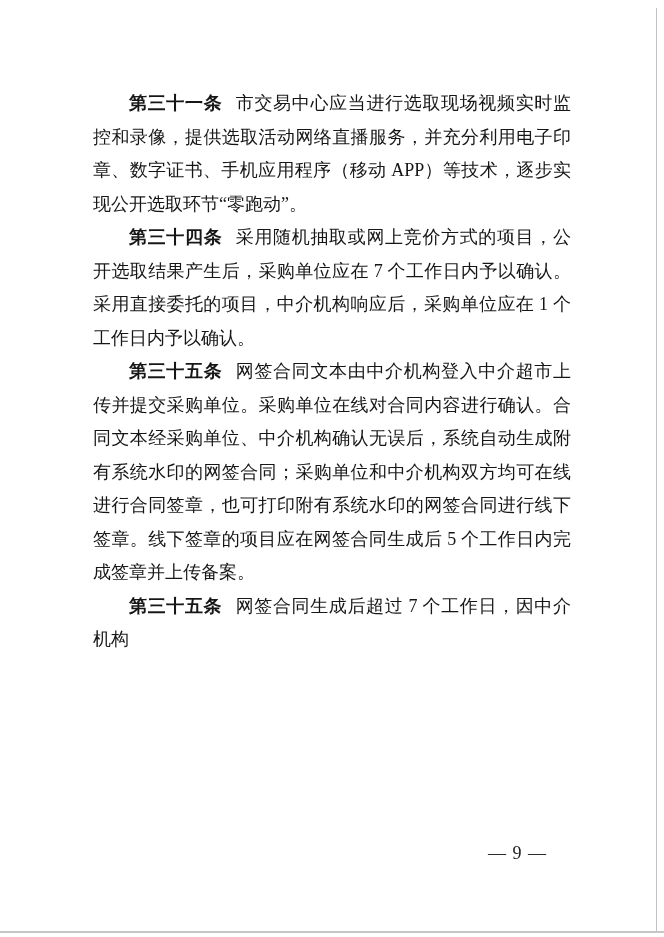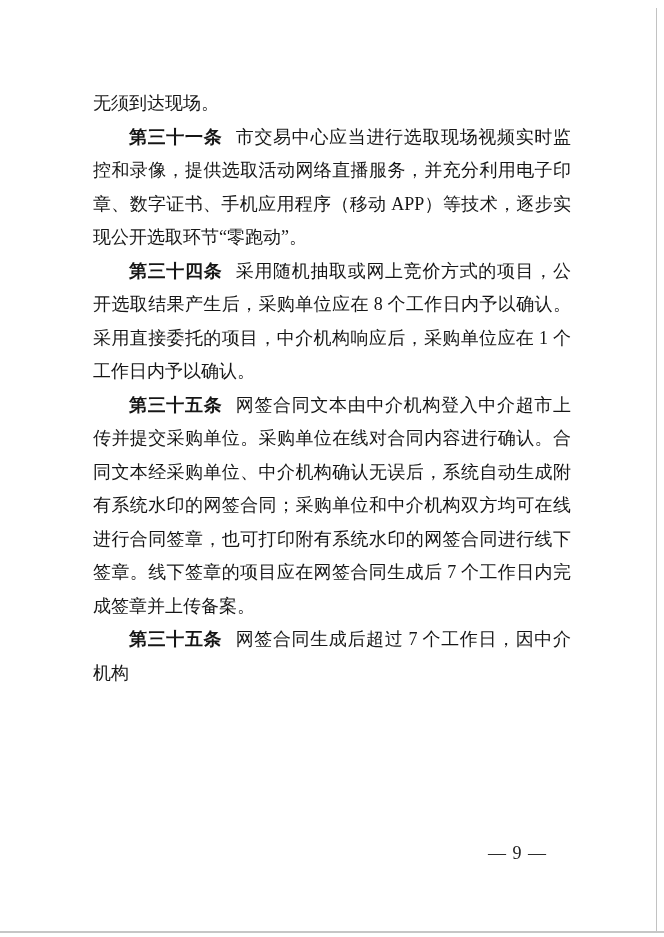--- a/index.html
+++ b/index.html
@@ -73,22 +73,21 @@
     width: 664px;
     height: 2px;
     background: #c6c6c6;
   }
 </style>
 </head>
 <body>
 
 <div class="page">
   <div class="content">
-    <p class="para continuation"><span class="lead"></span><span class="body-text">无须到达现场。</span></p>
     <p class="para"><span class="lead">第三十一条</span><span class="body-text">市交易中心应当进行选取现场视频实时监控和录像，提供选取活动网络直播服务，并充分利用电子印章、数字证书、手机应用程序（移动 APP）等技术，逐步实现公开选取环节“零跑动”。</span></p>
-    <p class="para"><span class="lead">第三十四条</span><span class="body-text">采用随机抽取或网上竞价方式的项目，公开选取结果产生后，采购单位应在 8 个工作日内予以确认。采用直接委托的项目，中介机构响应后，采购单位应在 1 个工作日内予以确认。</span></p>
-    <p class="para"><span class="lead">第三十五条</span><span class="body-text">网签合同文本由中介机构登入中介超市上传并提交采购单位。采购单位在线对合同内容进行确认。合同文本经采购单位、中介机构确认无误后，系统自动生成附有系统水印的网签合同；采购单位和中介机构双方均可在线进行合同签章，也可打印附有系统水印的网签合同进行线下签章。线下签章的项目应在网签合同生成后 7 个工作日内完成签章并上传备案。</span></p>
+    <p class="para"><span class="lead">第三十四条</span><span class="body-text">采用随机抽取或网上竞价方式的项目，公开选取结果产生后，采购单位应在 7 个工作日内予以确认。采用直接委托的项目，中介机构响应后，采购单位应在 1 个工作日内予以确认。</span></p>
+    <p class="para"><span class="lead">第三十五条</span><span class="body-text">网签合同文本由中介机构登入中介超市上传并提交采购单位。采购单位在线对合同内容进行确认。合同文本经采购单位、中介机构确认无误后，系统自动生成附有系统水印的网签合同；采购单位和中介机构双方均可在线进行合同签章，也可打印附有系统水印的网签合同进行线下签章。线下签章的项目应在网签合同生成后 5 个工作日内完成签章并上传备案。</span></p>
     <p class="para"><span class="lead">第三十五条</span><span class="body-text">网签合同生成后超过 7 个工作日，因中介机构</span></p>
   </div>
   <div class="page-number">— 9 —</div>
   <div class="edge-v"></div>
   <div class="edge-h"></div>
 </div>
 
 </body></html>

